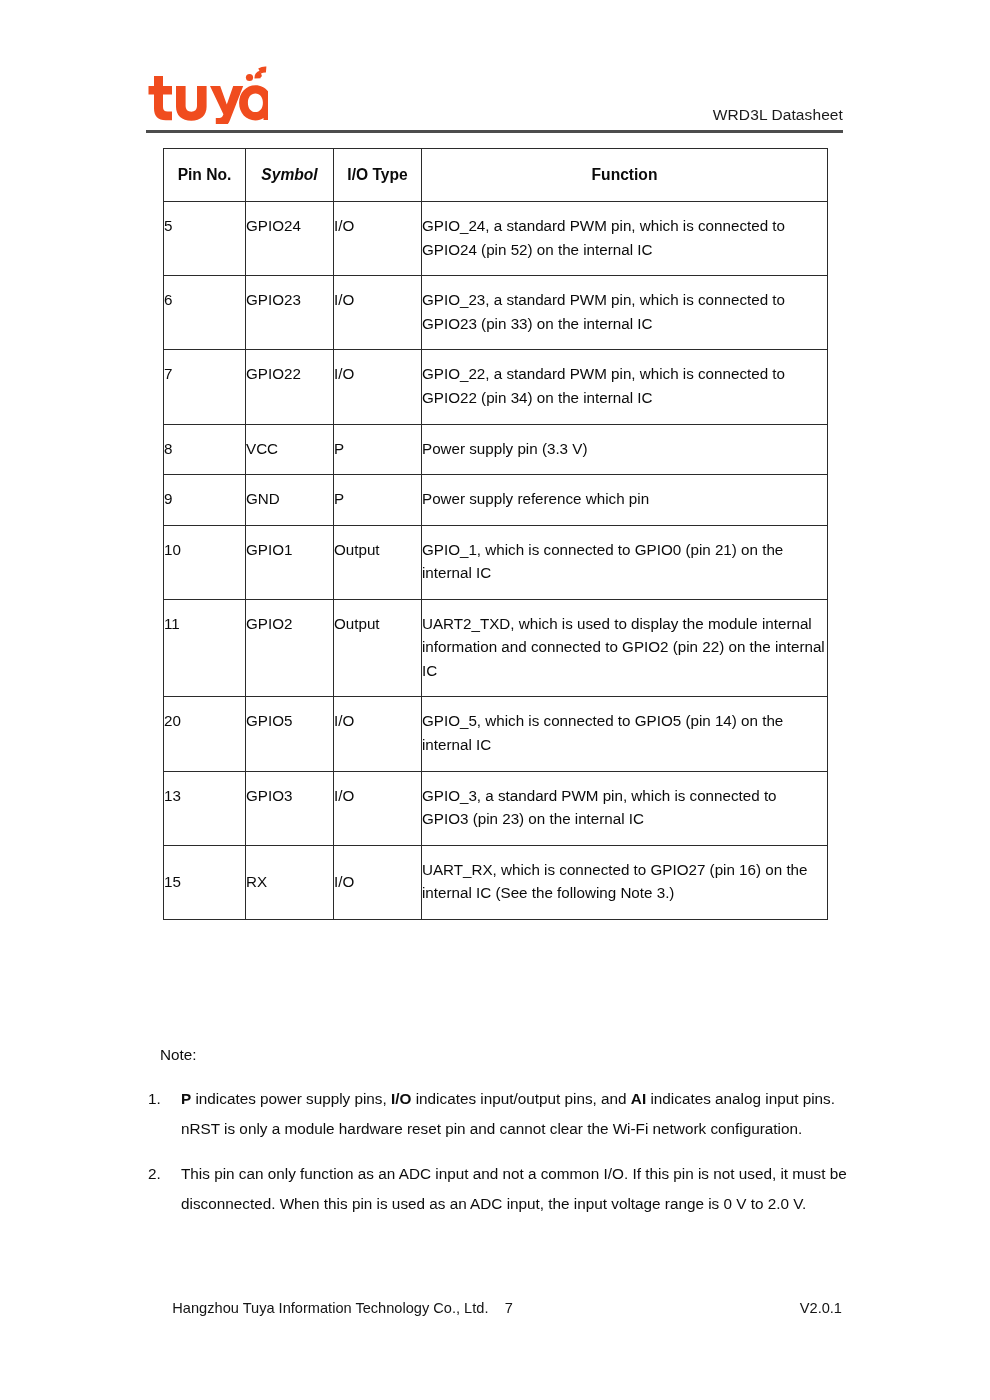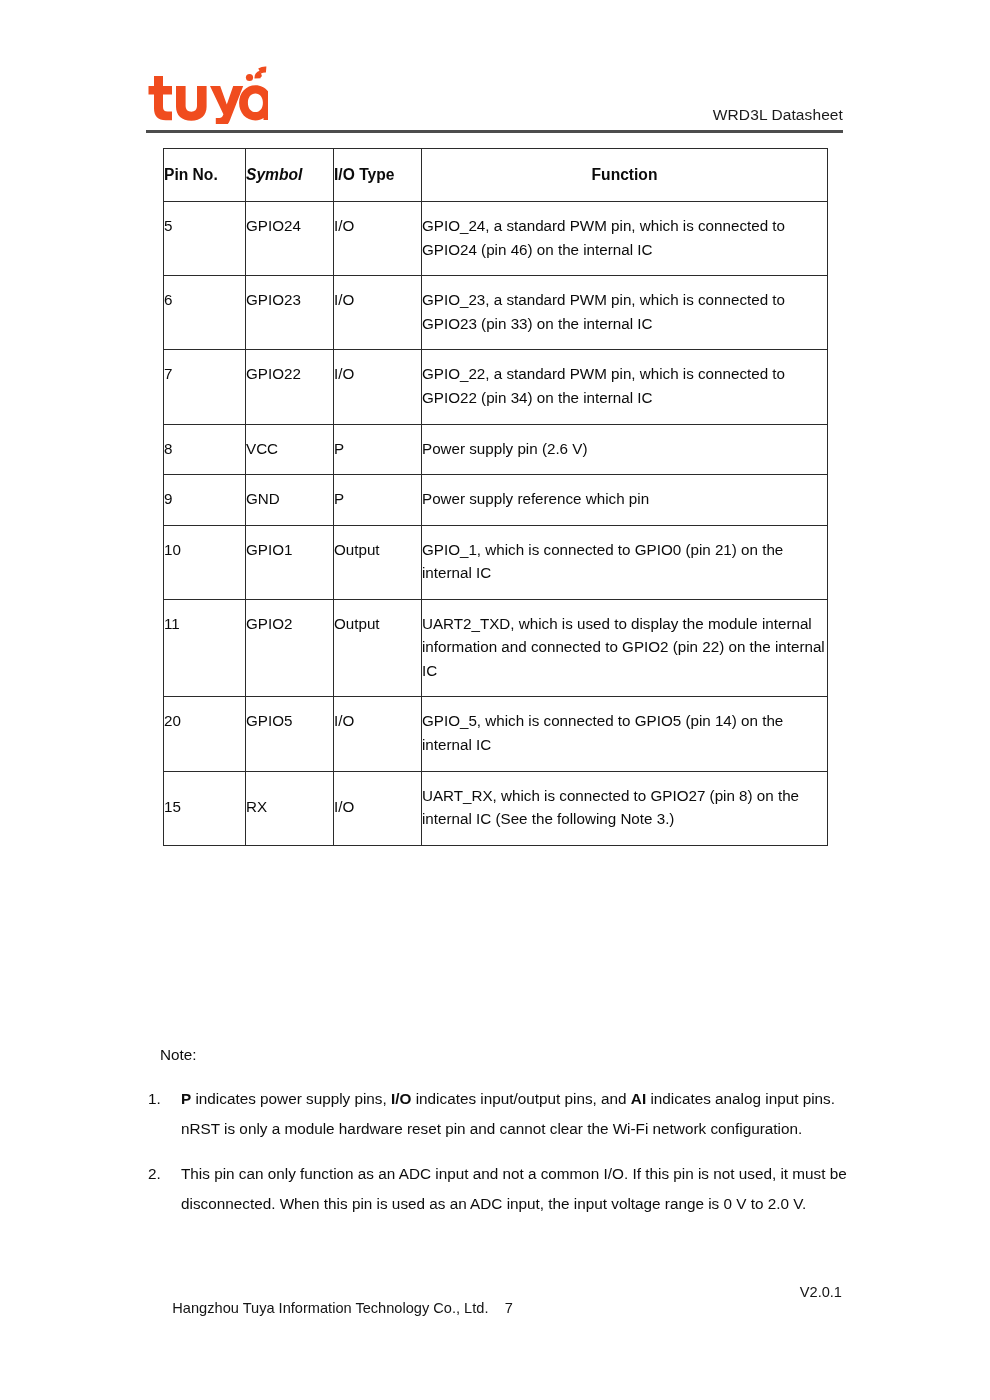--- a/index.html
+++ b/index.html
@@ -80,21 +80,21 @@
     border: 1px solid #2b2b2b;
     vertical-align: top;
     padding: 12px 0 14px 0;
     line-height: 1.55;
   }
   .pin-table thead th {
     font-weight: bold;
     font-size: 15.6px;
     padding: 14px 0 14px 0;
     vertical-align: middle;
-    text-align: left;
+    text-align: center;
   }
   .pin-table thead th.fn-head { text-align: center; }
 
   .cell-pin { padding-left: 12px; }
   .cell-sym { padding-left: 14px; }
   .cell-io  { padding-left: 11px; }
   .cell-fn  { padding-left: 14px; padding-right: 16px; }
 
   th.cell-pin { padding-left: 12px; }
   th.cell-sym { padding-left: 14px; font-style: italic; }
@@ -145,21 +145,21 @@
   }
   .footer-left {
     position: absolute;
     left: 0;
     top: 0;
     white-space: pre;
   }
   .footer-right {
     position: absolute;
     right: 0;
-    top: 0;
+    top: 16px;
   }
 </style>
 </head>
 <body>
 
 <div class="page">
 
   <div class="header">
 
     <div class="logo">
@@ -200,39 +200,39 @@
         <th class="cell-sym">Symbol</th>
         <th class="cell-io">I/O Type</th>
         <th class="fn-head">Function</th>
       </tr>
     </thead>
     <tbody>
       <tr>
         <td class="cell-pin">5</td>
         <td class="cell-sym">GPIO24</td>
         <td class="cell-io">I/O</td>
-        <td class="cell-fn">GPIO_24, a standard PWM pin, which is connected to GPIO24 (pin 46) on the internal IC</td>
+        <td class="cell-fn">GPIO_24, a standard PWM pin, which is connected to GPIO24 (pin 52) on the internal IC</td>
       </tr>
       <tr>
         <td class="cell-pin">6</td>
         <td class="cell-sym">GPIO23</td>
         <td class="cell-io">I/O</td>
         <td class="cell-fn">GPIO_23, a standard PWM pin, which is connected to GPIO23 (pin 33) on the internal IC</td>
       </tr>
       <tr>
         <td class="cell-pin">7</td>
         <td class="cell-sym">GPIO22</td>
         <td class="cell-io">I/O</td>
         <td class="cell-fn">GPIO_22, a standard PWM pin, which is connected to GPIO22 (pin 34) on the internal IC</td>
       </tr>
       <tr>
         <td class="cell-pin">8</td>
         <td class="cell-sym">VCC</td>
         <td class="cell-io">P</td>
-        <td class="cell-fn">Power supply pin (2.6 V)</td>
+        <td class="cell-fn">Power supply pin (3.3 V)</td>
       </tr>
       <tr>
         <td class="cell-pin">9</td>
         <td class="cell-sym">GND</td>
         <td class="cell-io">P</td>
         <td class="cell-fn">Power supply reference which pin</td>
       </tr>
       <tr>
         <td class="cell-pin">10</td>
         <td class="cell-sym">GPIO1</td>
@@ -244,25 +244,31 @@
         <td class="cell-sym">GPIO2</td>
         <td class="cell-io">Output</td>
         <td class="cell-fn">UART2_TXD, which is used to display the module internal information and connected to GPIO2 (pin 22) on the internal IC</td>
       </tr>
       <tr>
         <td class="cell-pin">20</td>
         <td class="cell-sym">GPIO5</td>
         <td class="cell-io">I/O</td>
         <td class="cell-fn">GPIO_5, which is connected to GPIO5 (pin 14) on the internal IC</td>
       </tr>
+      <tr>
+        <td class="cell-pin">13</td>
+        <td class="cell-sym">GPIO3</td>
+        <td class="cell-io">I/O</td>
+        <td class="cell-fn">GPIO_3, a standard PWM pin, which is connected to GPIO3 (pin 23) on the internal IC</td>
+      </tr>
       <tr class="vmid">
         <td class="cell-pin">15</td>
         <td class="cell-sym">RX</td>
         <td class="cell-io">I/O</td>
-        <td class="cell-fn">UART_RX, which is connected to GPIO27 (pin 8) on the internal IC (See the following Note 3.)</td>
+        <td class="cell-fn">UART_RX, which is connected to GPIO27 (pin 16) on the internal IC (See the following Note 3.)</td>
       </tr>
     </tbody>
   </table>
 
   <div class="notes">
     <div class="note-label">Note:</div>
 
     <div class="note-item">
       <div class="note-num">1.</div>
       <div class="note-text"><b>P</b><span> indicates power supply pins, </span><b>I/O</b><span> indicates input/output pins, and </span><b>AI</b><span> indicates analog input pins. nRST is only a module hardware reset pin and cannot clear the Wi-Fi network configuration.</span></div>

